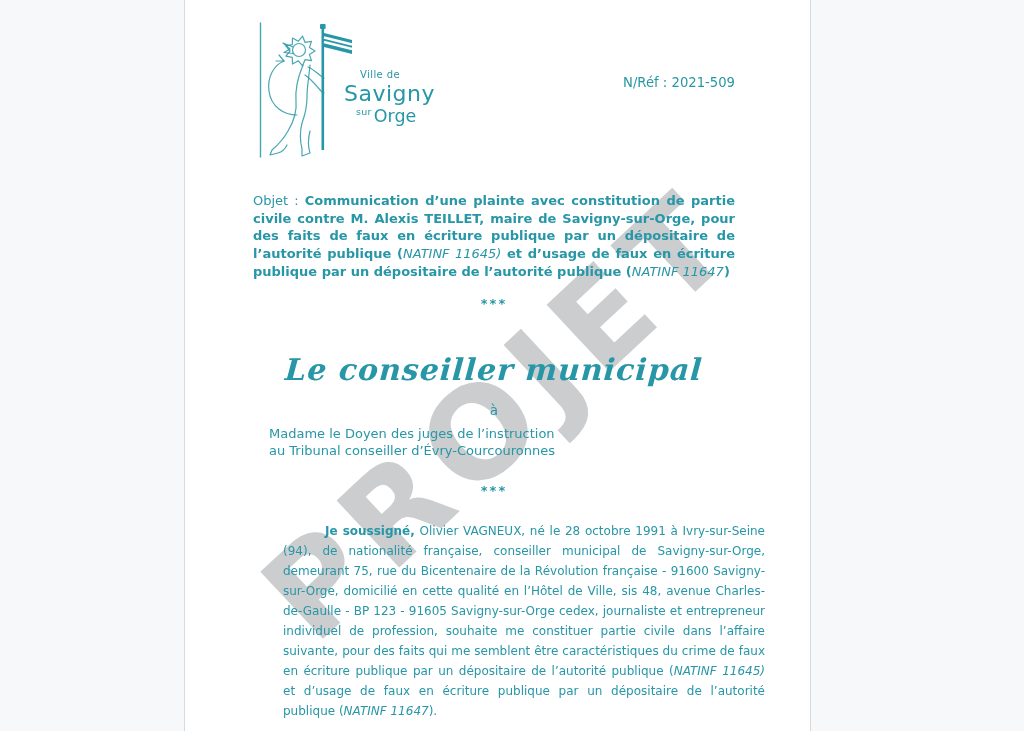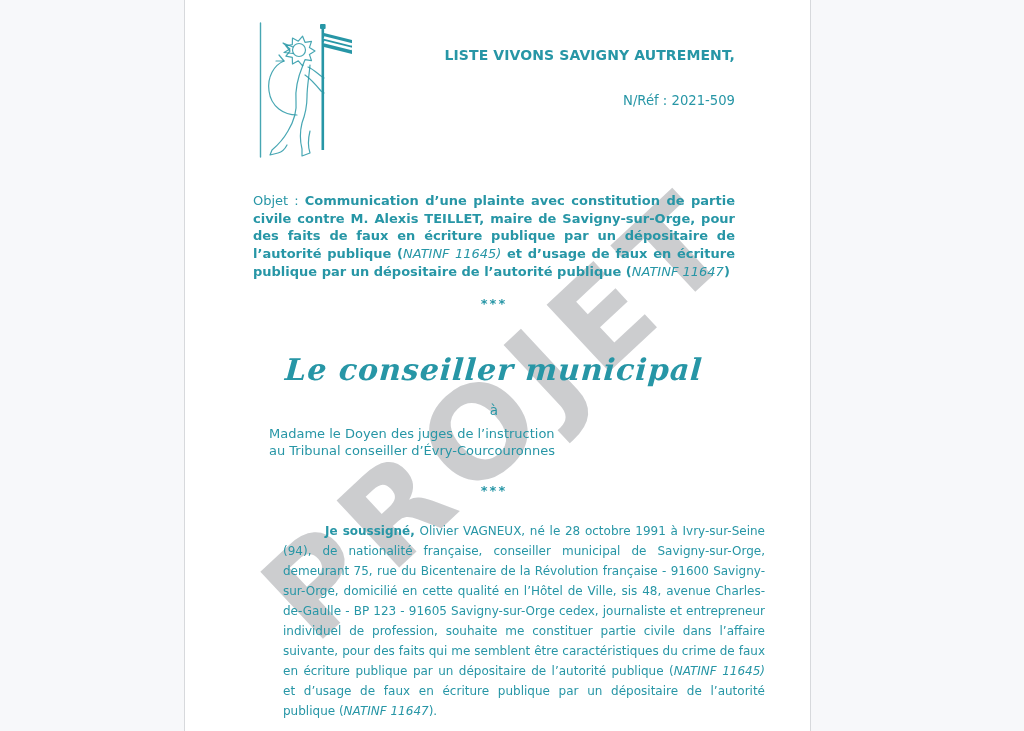--- a/index.html
+++ b/index.html
@@ -96,25 +96,31 @@
         <circle class="emblem-stroke" cx="41" cy="30" r="6.5"></circle>
         <path class="emblem-stroke" d="M35,27 L25,23 L32,29 L26,32.5 L35,33.5"></path>
         <path class="emblem-stroke" d="M45,45 C40,57 37,69 38,81 C39,91 36,101 30,111 C26,118 20,125 14,130 L12,135 L20,133 C24,132 27,129 29,125"></path>
         <path class="emblem-stroke" d="M52,45 C51,57 49,67 49,77 C49,87 47,95 44,103 C42,111 42,121 44,129 L44,136 L52,133 C50,127 50,119 52,111"></path>
         <path class="emblem-stroke" d="M50,47 C55,49 59,53 63,56 L66,58"></path>
         <path class="emblem-stroke" d="M47,55 C53,59 58,65 63,71 L66,73"></path>
         <path class="emblem-stroke" d="M39,95 C26,95 13,87 11,71 C9,57 16,45 26,41"></path>
         <path class="emblem-stroke" d="M26,41 l-5,-6 m5,6 l-8,0"></path>
       </g>
     </svg>
+    <div class="logo-text">
+      <div class="ville-de">Ville de</div>
+      <div class="savigny">Savigny</div>
+      <div class="sur-orge">
+        <span class="sur">sur</span><span class="orge">Orge</span>
+      </div>
+    </div>
   </div>
 
   <div class="layer letterhead">
     <div class="list-title">
-      <div>LISTE VIVONS SAVIGNY AUTREMENT,</div>
     </div>
     <div class="ref">N/Réf : 2021-509</div>
   </div>
 
   <div class="layer objet"><span class="seg-plain">Objet : </span><span class="seg-bold">Communication d’une plainte avec constitution de partie civile contre M. Alexis TEILLET, maire de Savigny-sur-Orge, pour des faits de faux en écriture publique par un dépositaire de l’autorité publique (</span><span class="seg-bolditalic">NATINF 11645)</span><span class="seg-bold"> et d’usage de faux en écriture publique par un dépositaire de l’autorité publique (</span><span class="seg-bolditalic">NATINF 11647</span><span class="seg-bold">)</span></div>
 
   <div class="layer sep sep1">***</div>
 
   <div class="layer script-title">Le conseiller municipal</div>
 

